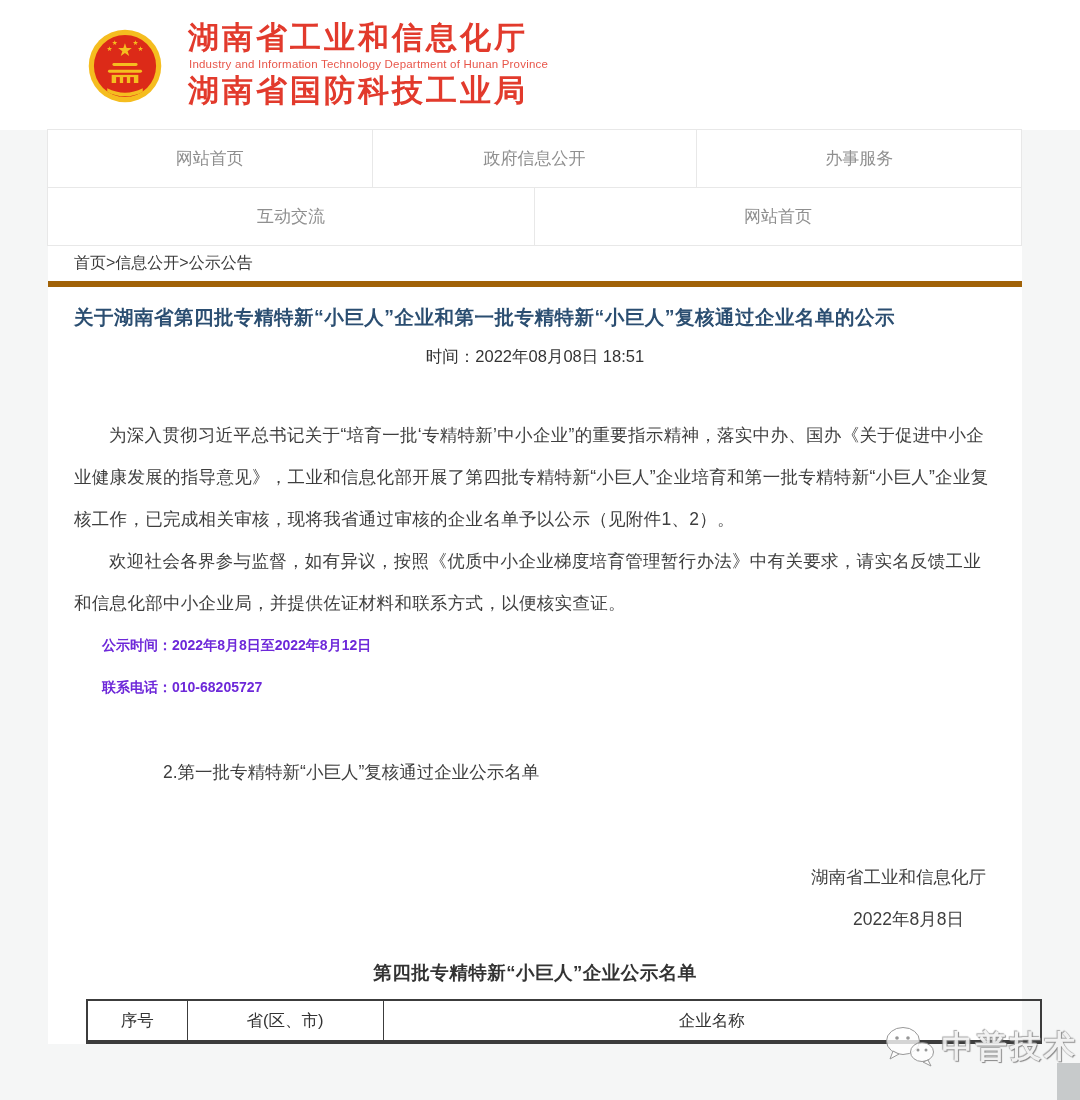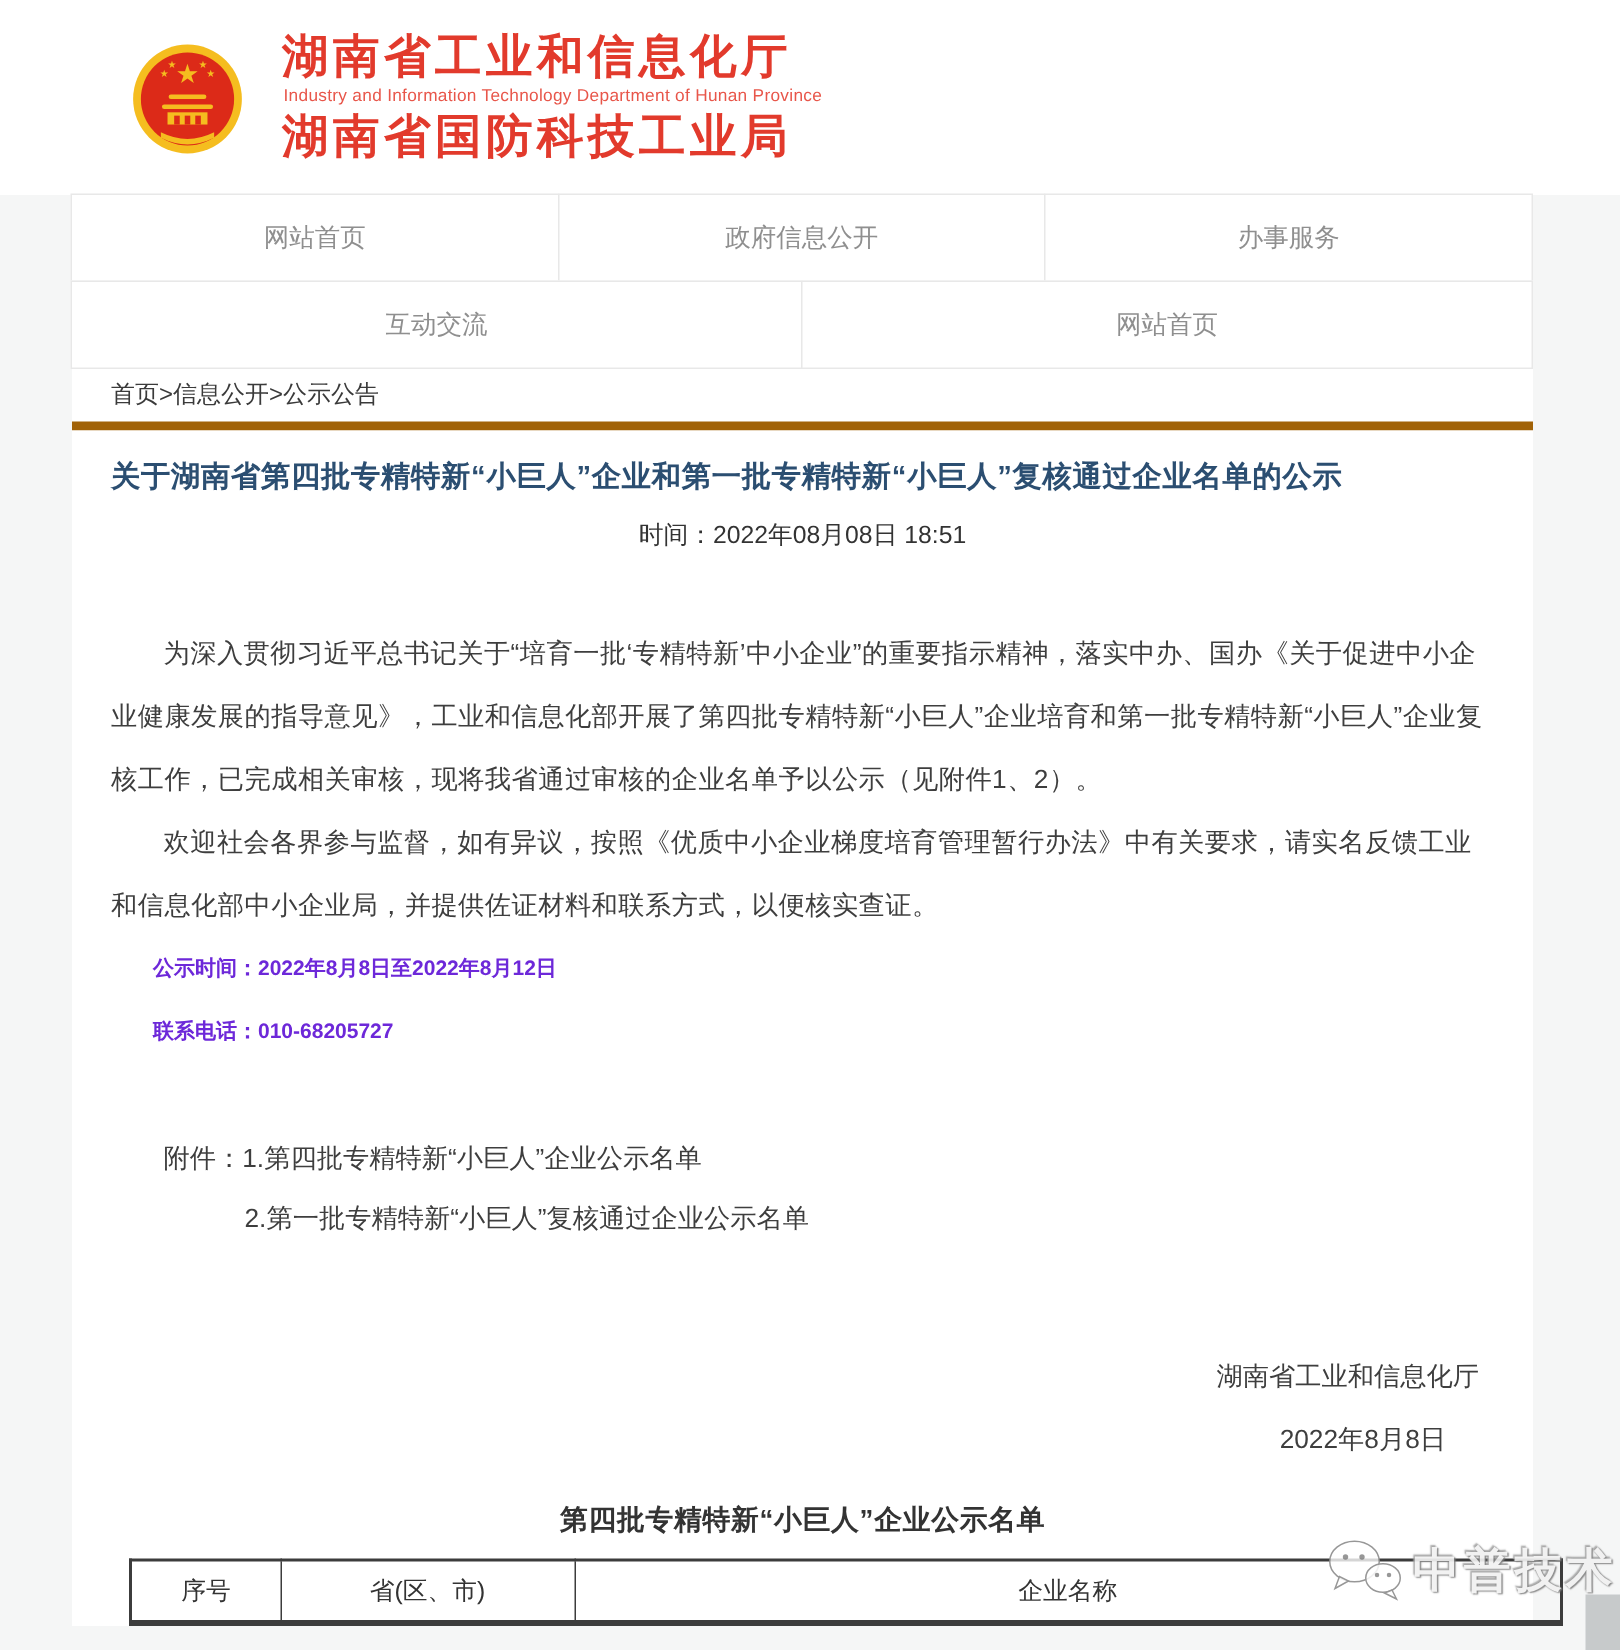--- a/index.html
+++ b/index.html
@@ -140,21 +140,20 @@
     <div class="article-title">关于湖南省第四批专精特新“小巨人”企业和第一批专精特新“小巨人”复核通过企业名单的公示</div>
     <div class="article-time">时间：2022年08月08日 18:51</div>
 
     <div class="para para-first">为深入贯彻习近平总书记关于“培育一批‘专精特新’中小企业”的重要指示精神，落实中办、国办《关于促进中小企业健康发展的指导意见》，工业和信息化部开展了第四批专精特新“小巨人”企业培育和第一批专精特新“小巨人”企业复核工作，已完成相关审核，现将我省通过审核的企业名单予以公示（见附件1、2）。</div>
     <div class="para">欢迎社会各界参与监督，如有异议，按照《优质中小企业梯度培育管理暂行办法》中有关要求，请实名反馈工业和信息化部中小企业局，并提供佐证材料和联系方式，以便核实查证。</div>
 
     <div class="info-line">公示时间：2022年8月8日至2022年8月12日</div>
     <div class="info-line">联系电话：010-68205727</div>
 
     <div class="attach-block">
-      <div class="attach-line1"><span>附件：</span><span>1.第四批专精特新“小巨人”企业公示名单</span></div>
       <div class="attach-line2"><span>2.第一批专精特新“小巨人”复核通过企业公示名单</span></div>
     </div>
 
     <div class="signature">
       <div class="sig-org">湖南省工业和信息化厅</div>
       <div class="sig-date">2022年8月8日</div>
     </div>
 
     <div class="table-title">第四批专精特新“小巨人”企业公示名单</div>
 

